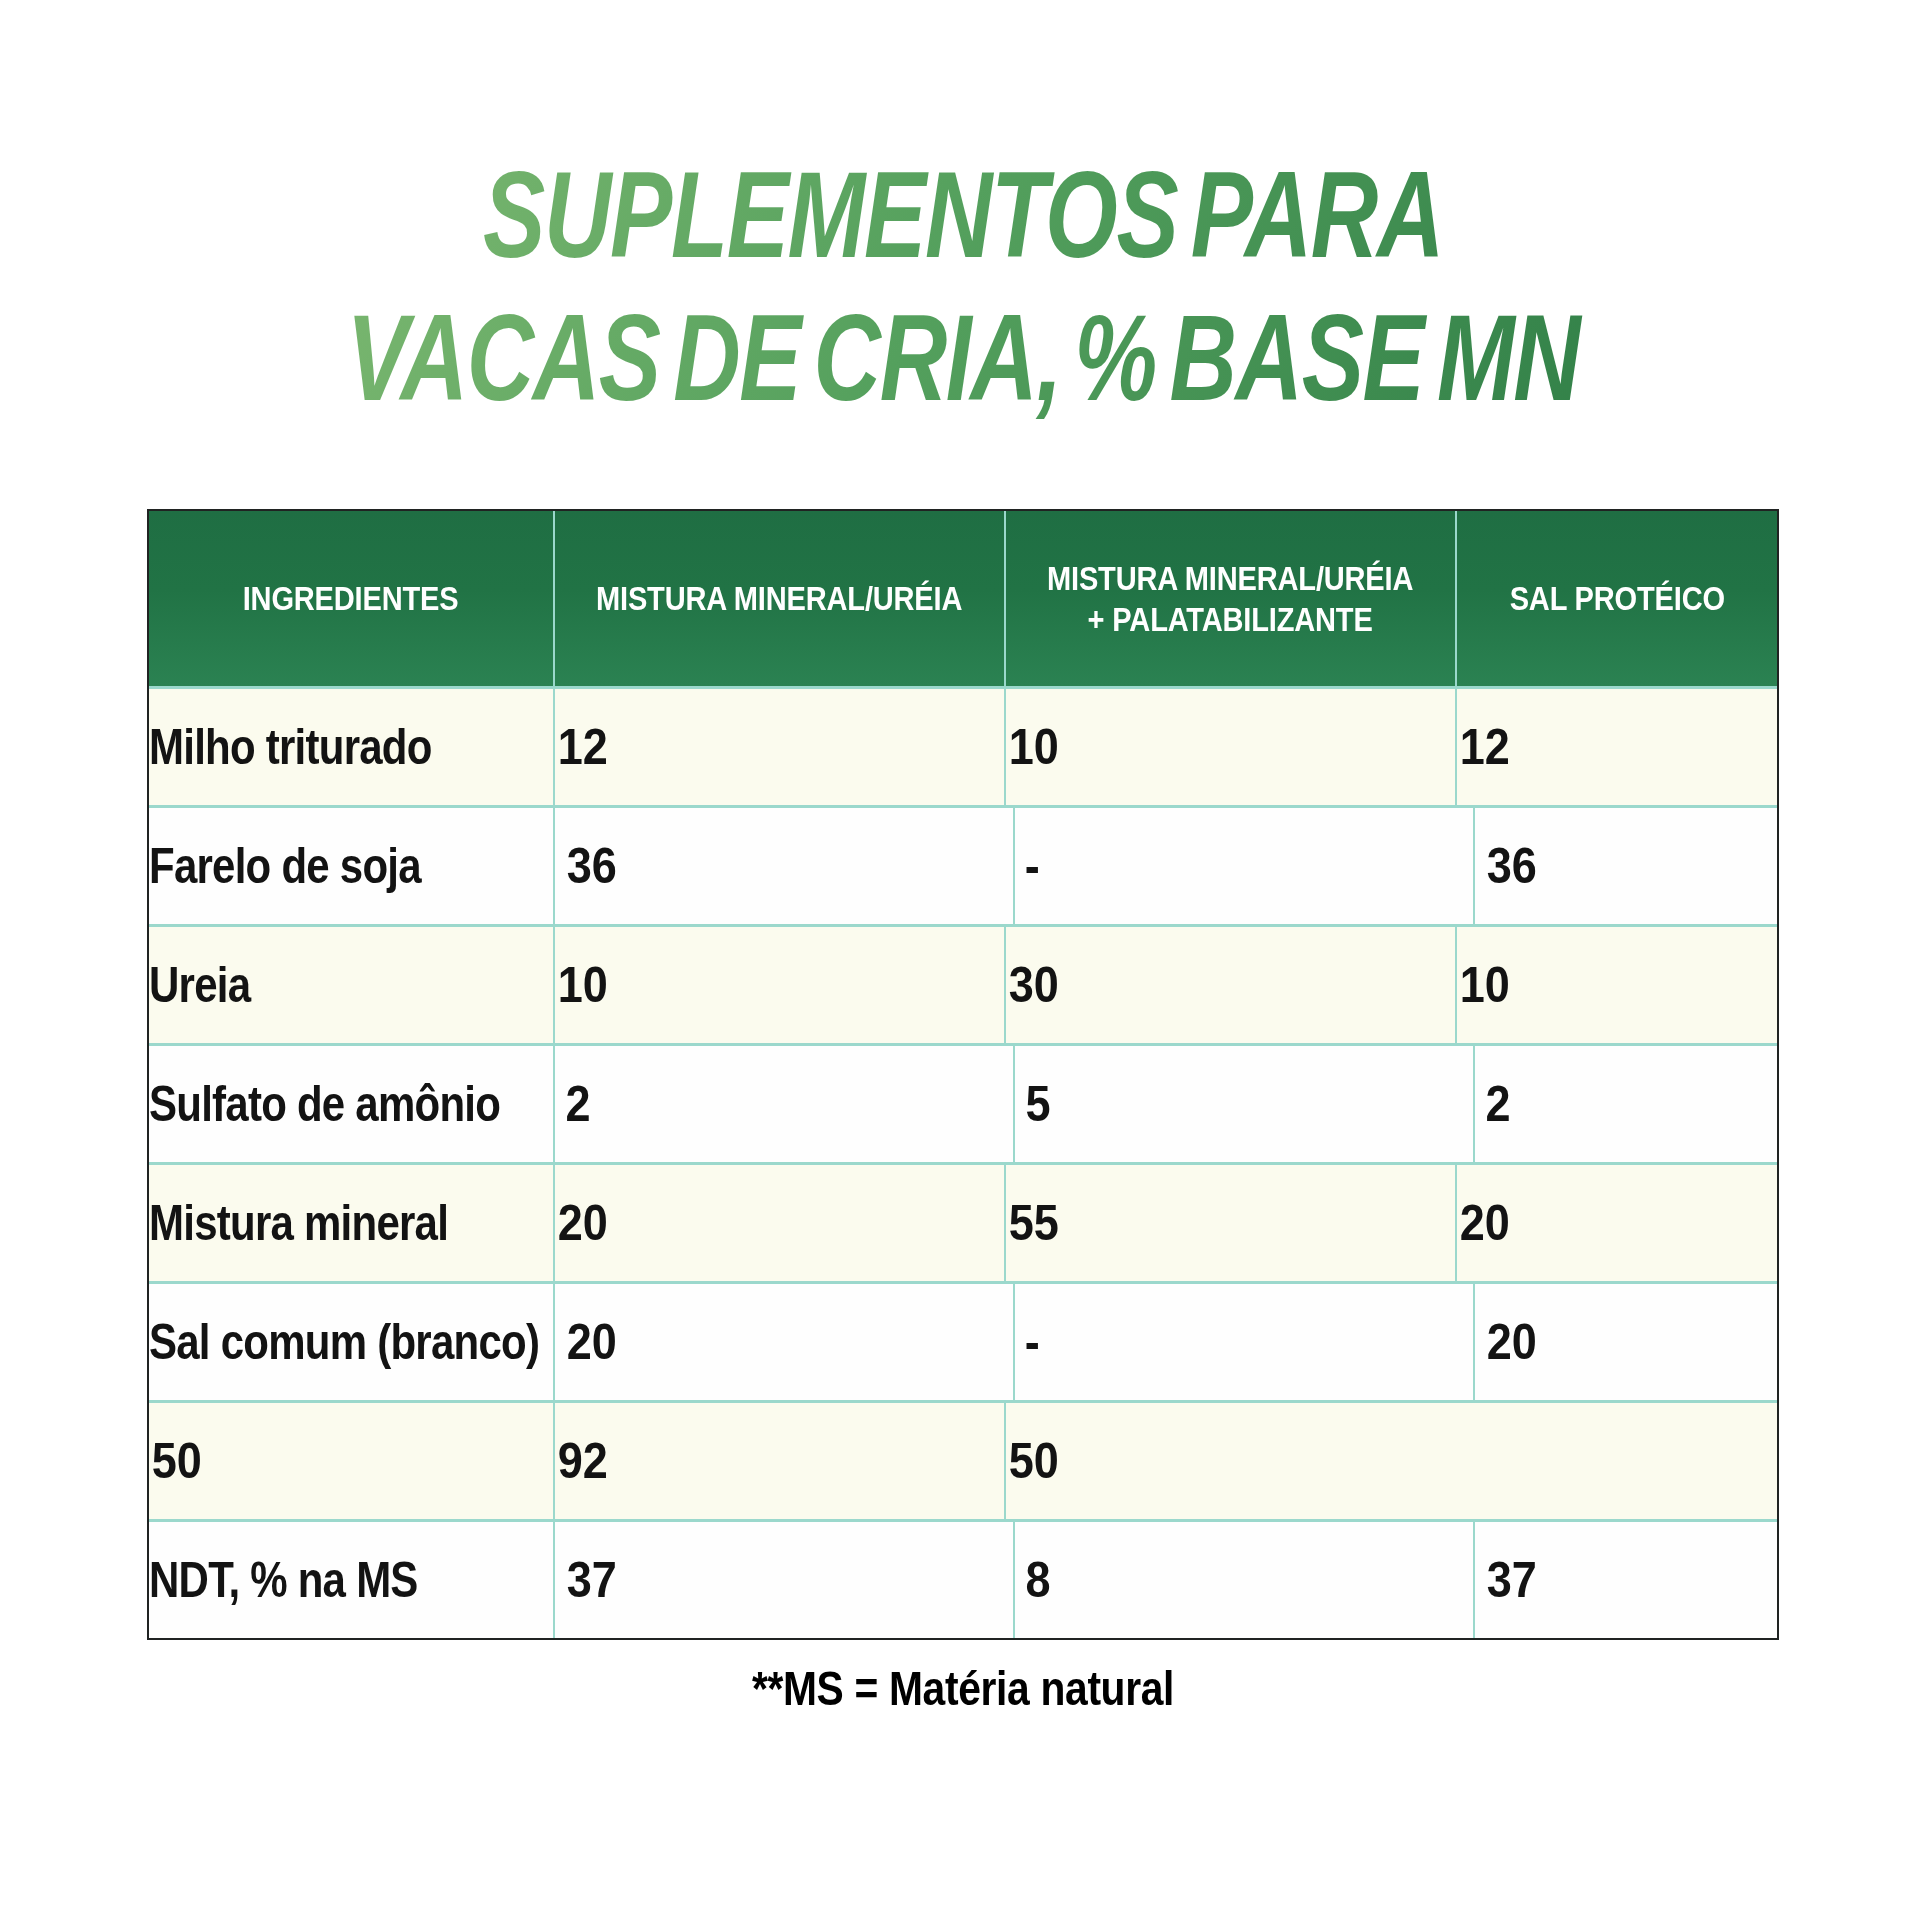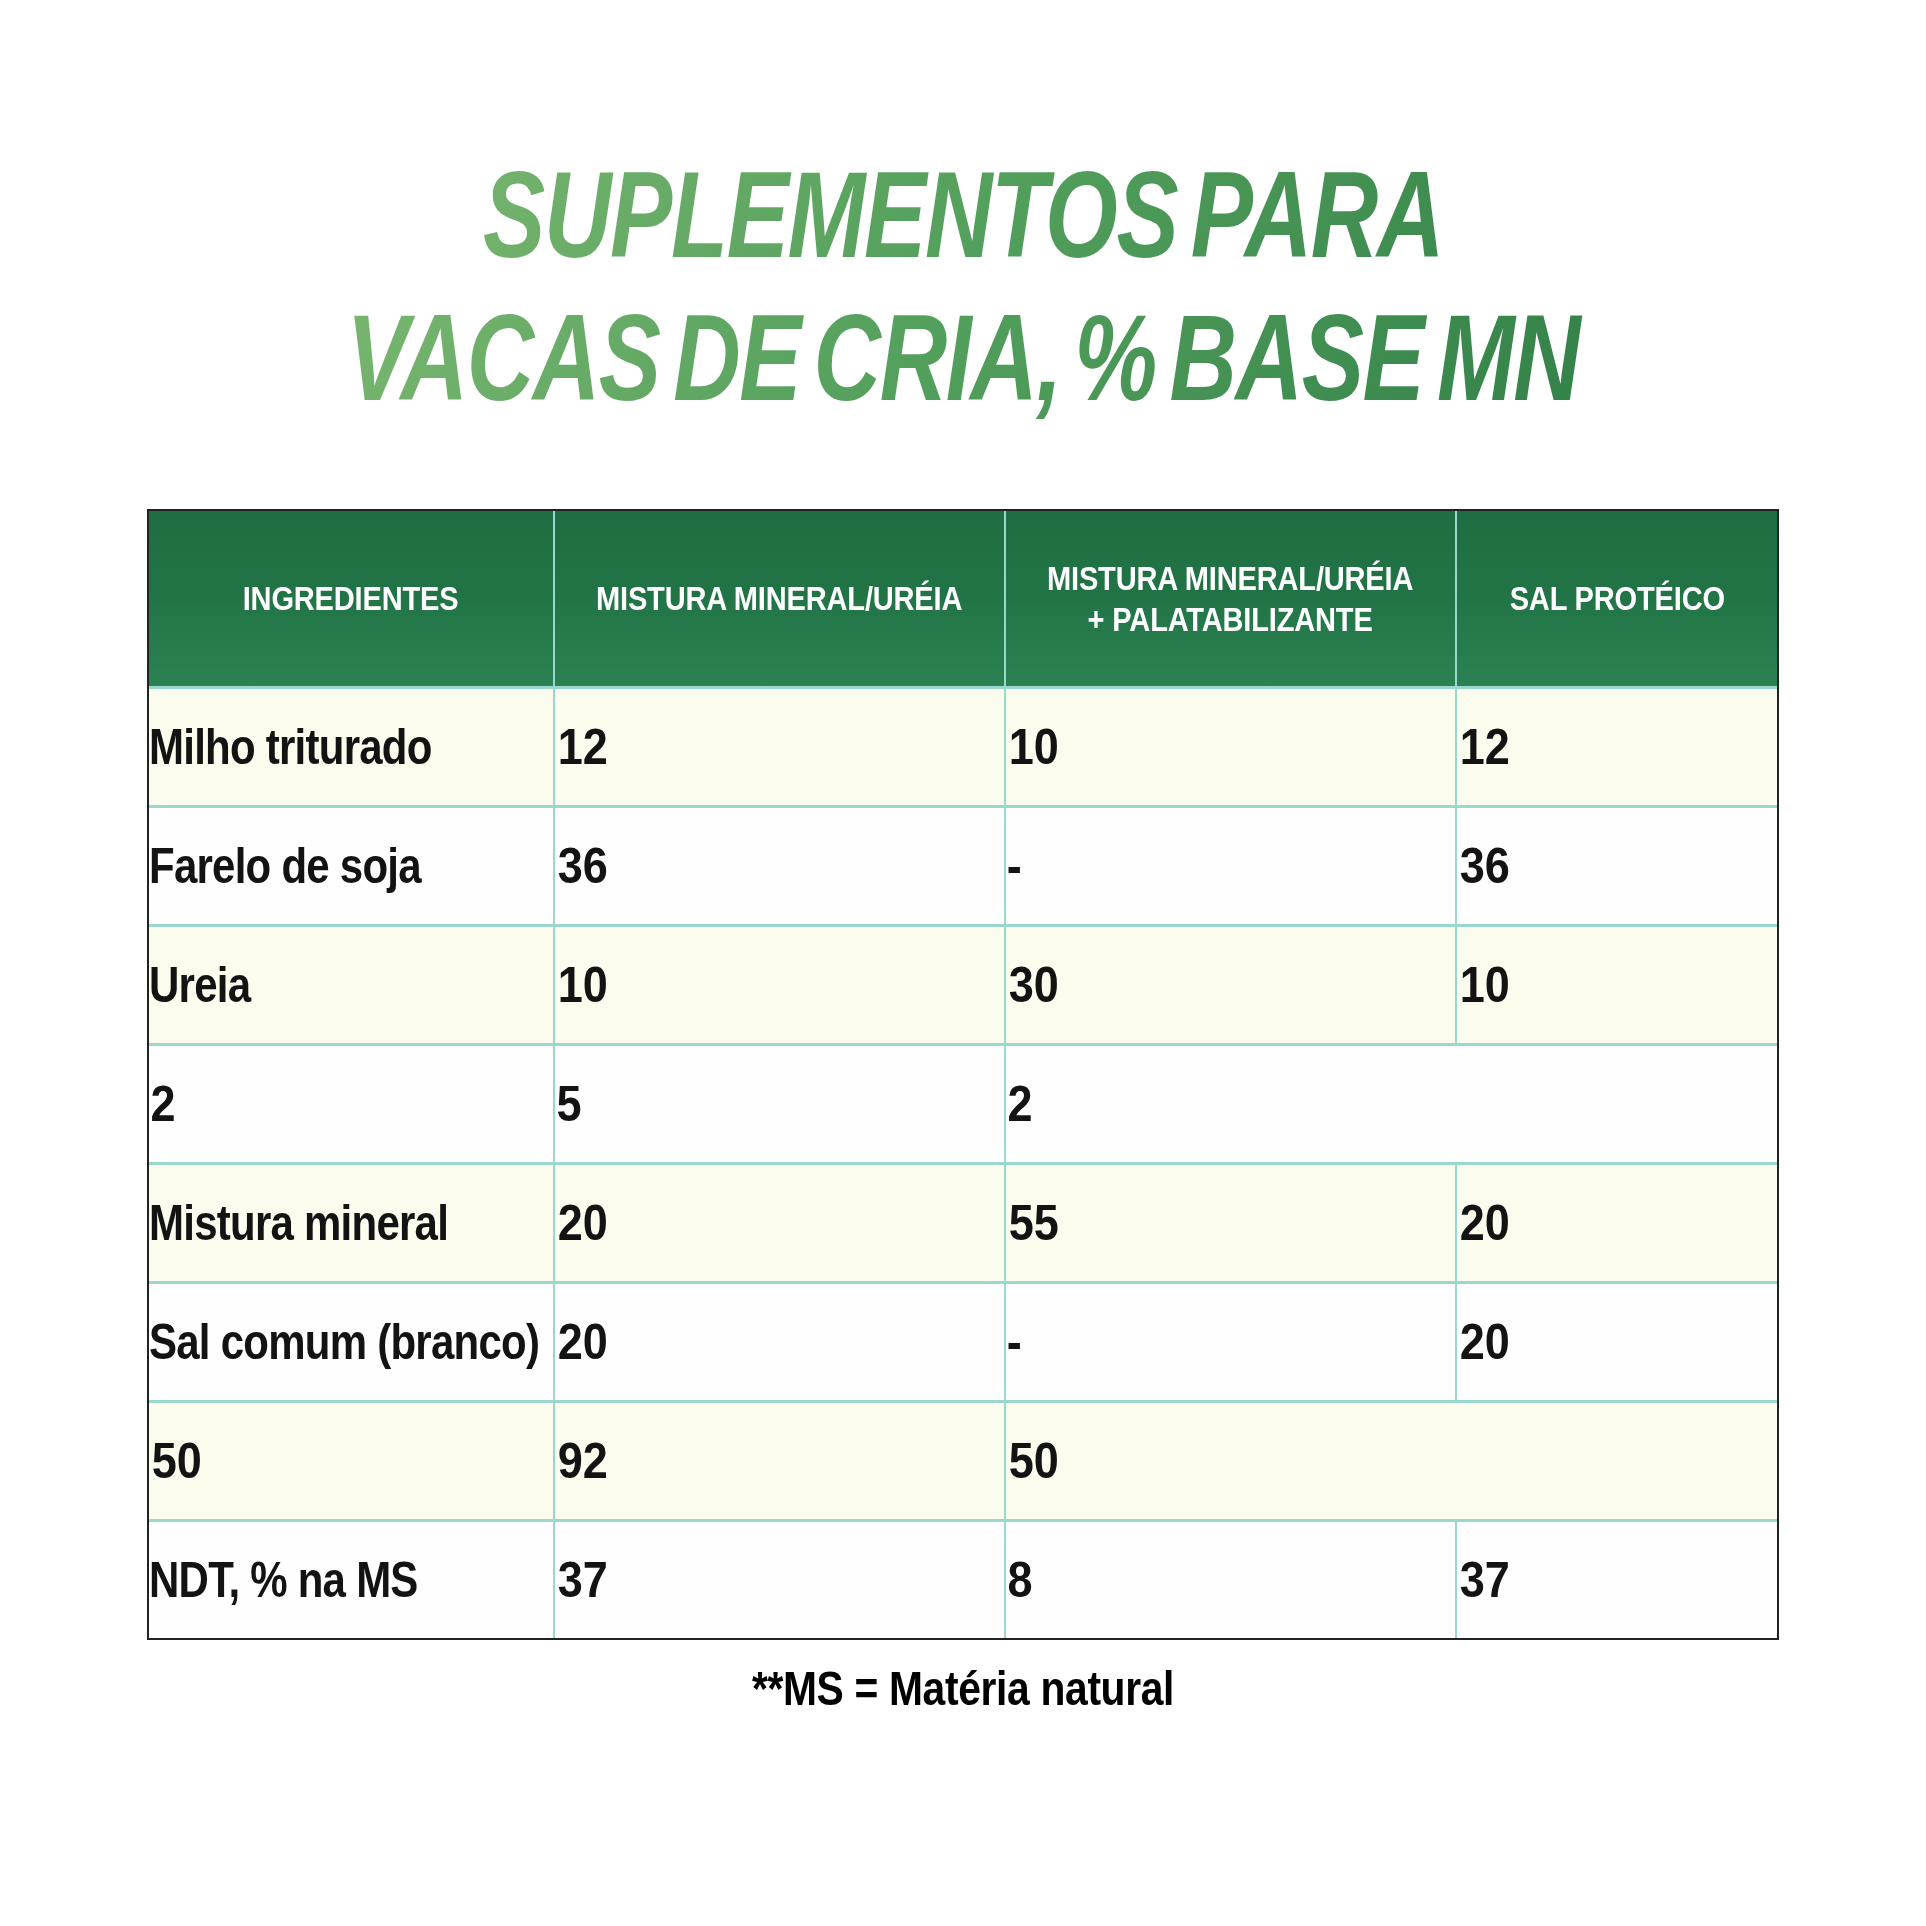--- a/index.html
+++ b/index.html
@@ -73,21 +73,21 @@
     transform-origin:center;
   }
   .trow{
     display:grid;
     grid-template-columns:406px 451px 451px 320px;
     height:119px;
     box-sizing:border-box;
     border-top:3.4px solid var(--teal);
   }
   .trow.odd{background:var(--row-cream);}
-  .trow.even{background:var(--row-white);}
+  .trow.even{background:var(--row-white);gap:9px;}
   .cell{box-sizing:border-box;display:flex;align-items:center;}
   .cell:not(:last-child){border-right:2.6px solid var(--teal);}
   .label-cell{}
   .lbl{
     font-weight:bold;
     font-size:50px;
     letter-spacing:-0.9px;
     white-space:nowrap;
     display:inline-block;
     transform:scaleX(0.84);
@@ -177,20 +177,23 @@
             <span class="val">10</span>
           </div>
           <div class="cell value-cell">
             <span class="val">30</span>
           </div>
           <div class="cell value-cell">
             <span class="val">10</span>
           </div>
         </div>
         <div class="trow even">
+          <div class="cell label-cell">
+            <span class="lbl">Sulfato de amônio</span>
+          </div>
           <div class="cell value-cell">
             <span class="val">2</span>
           </div>
           <div class="cell value-cell">
             <span class="val">5</span>
           </div>
           <div class="cell value-cell">
             <span class="val">2</span>
           </div>
         </div>

